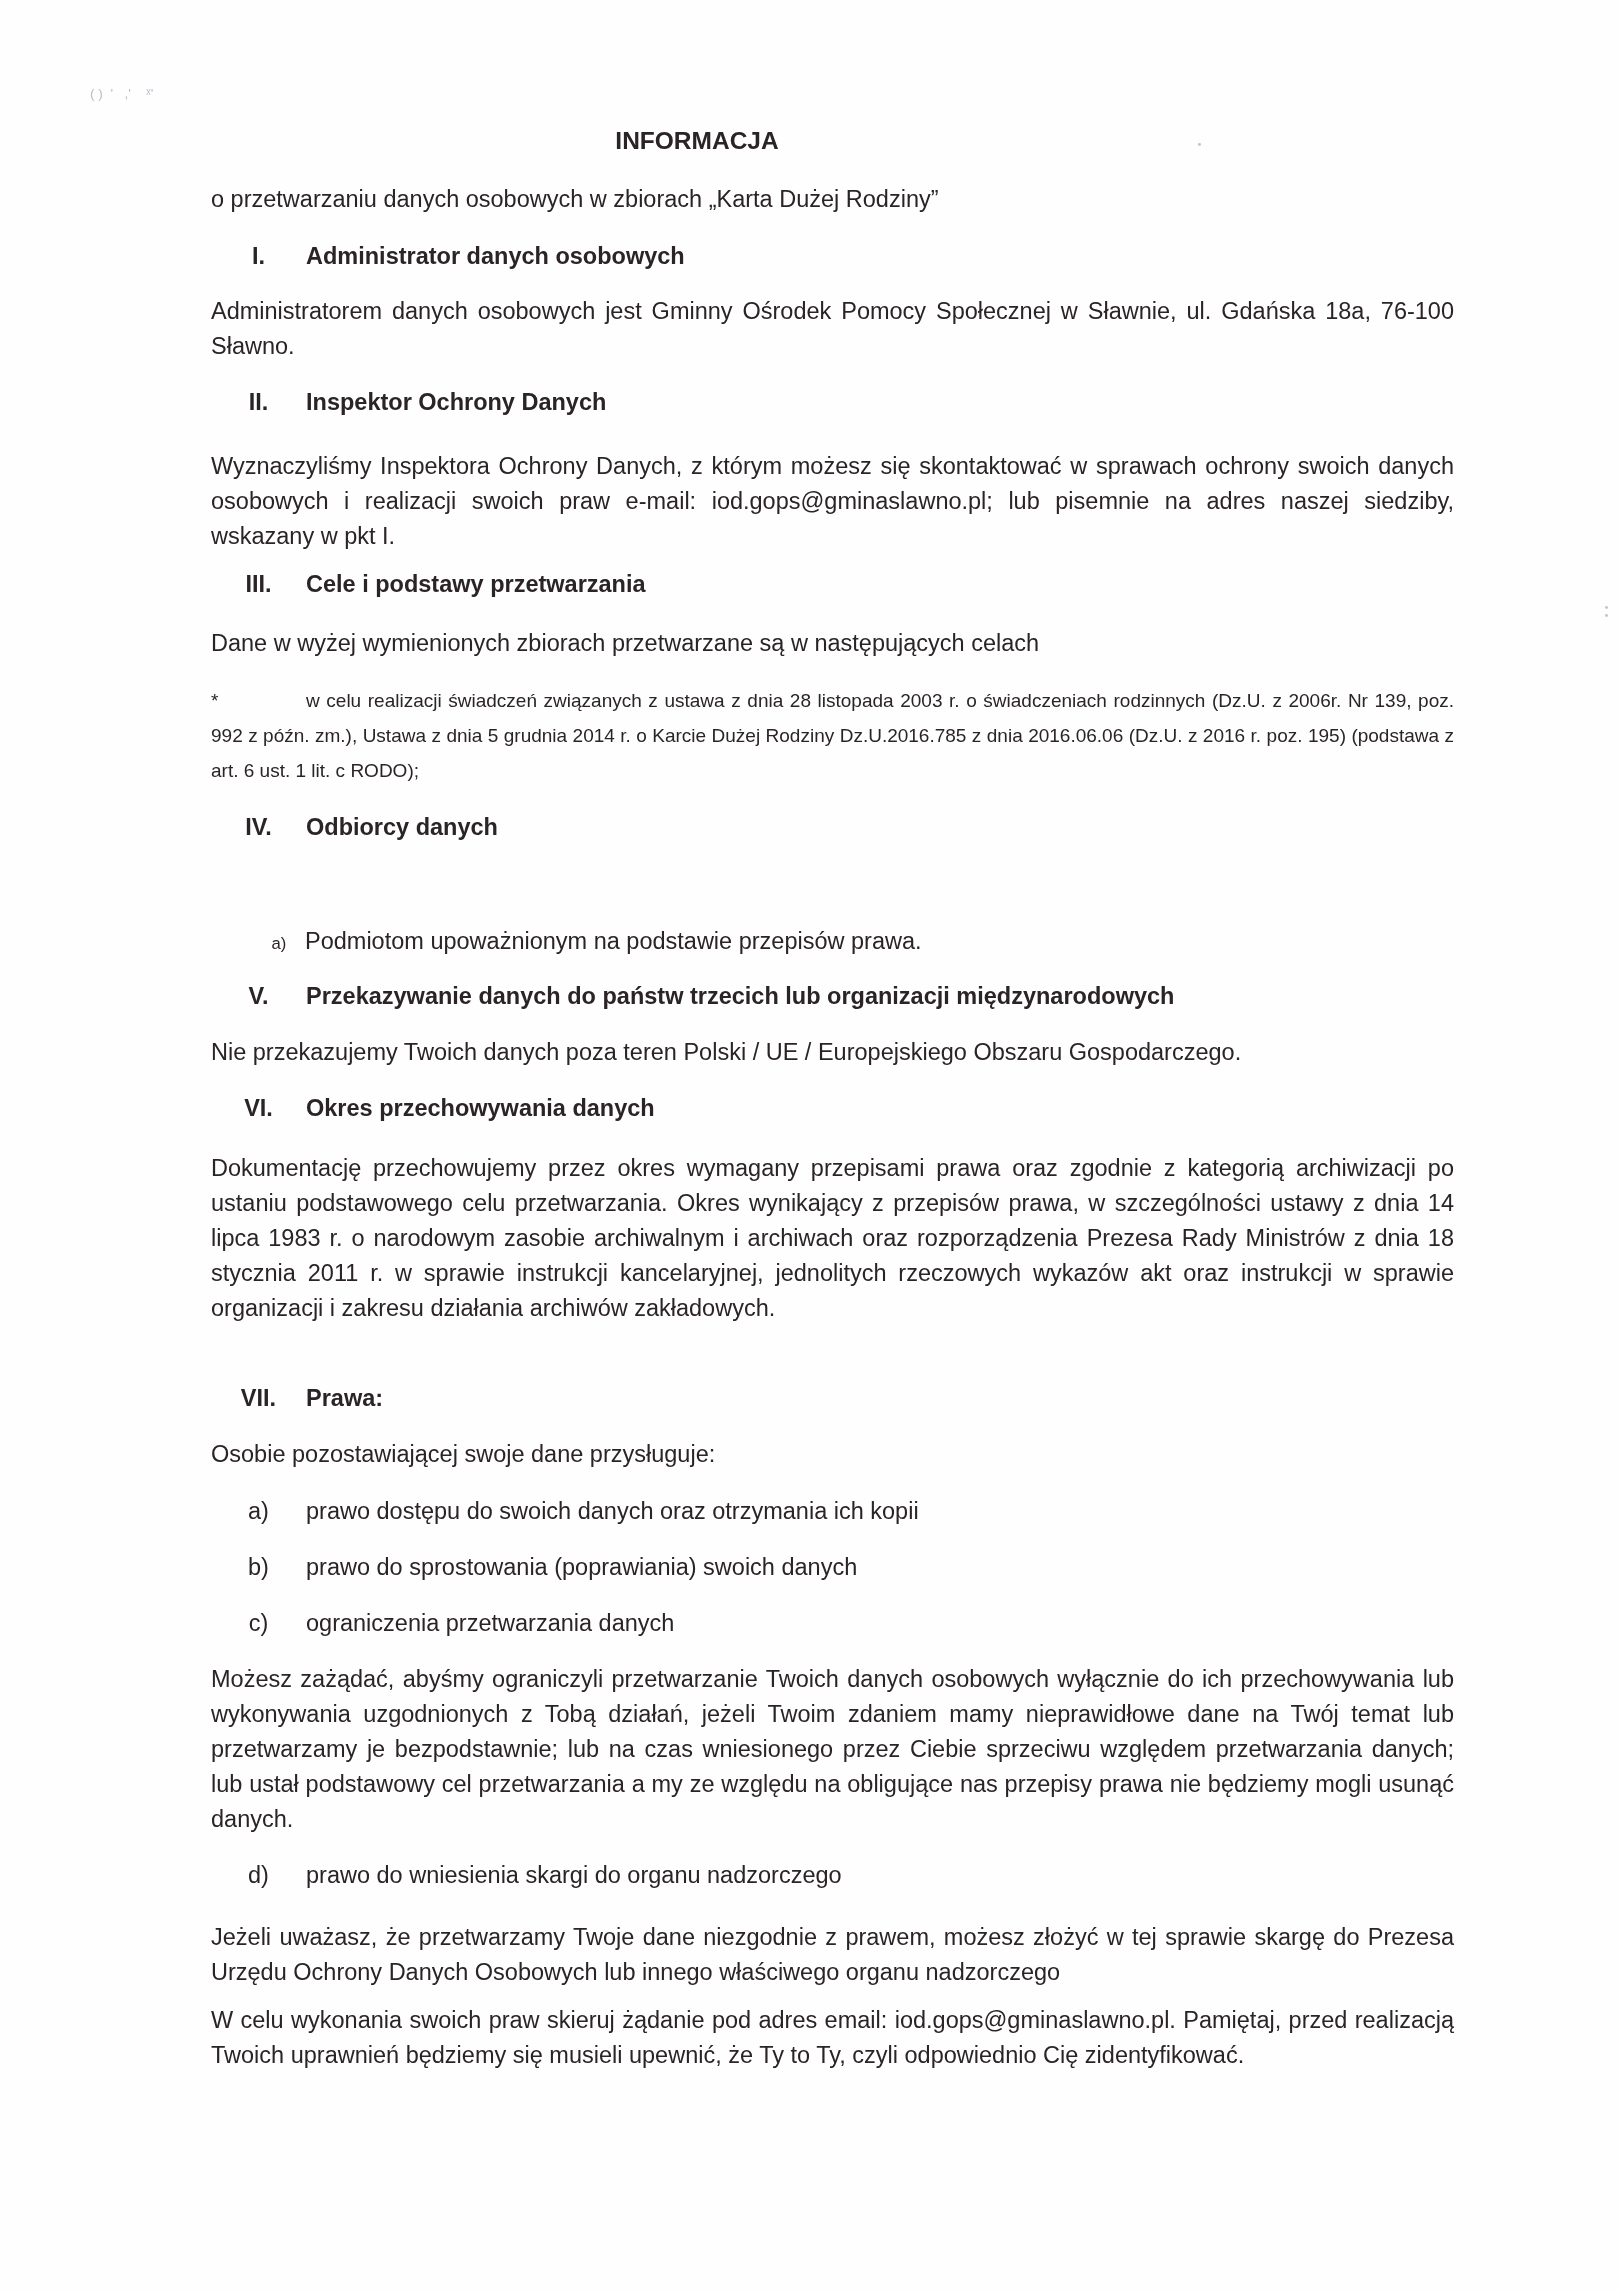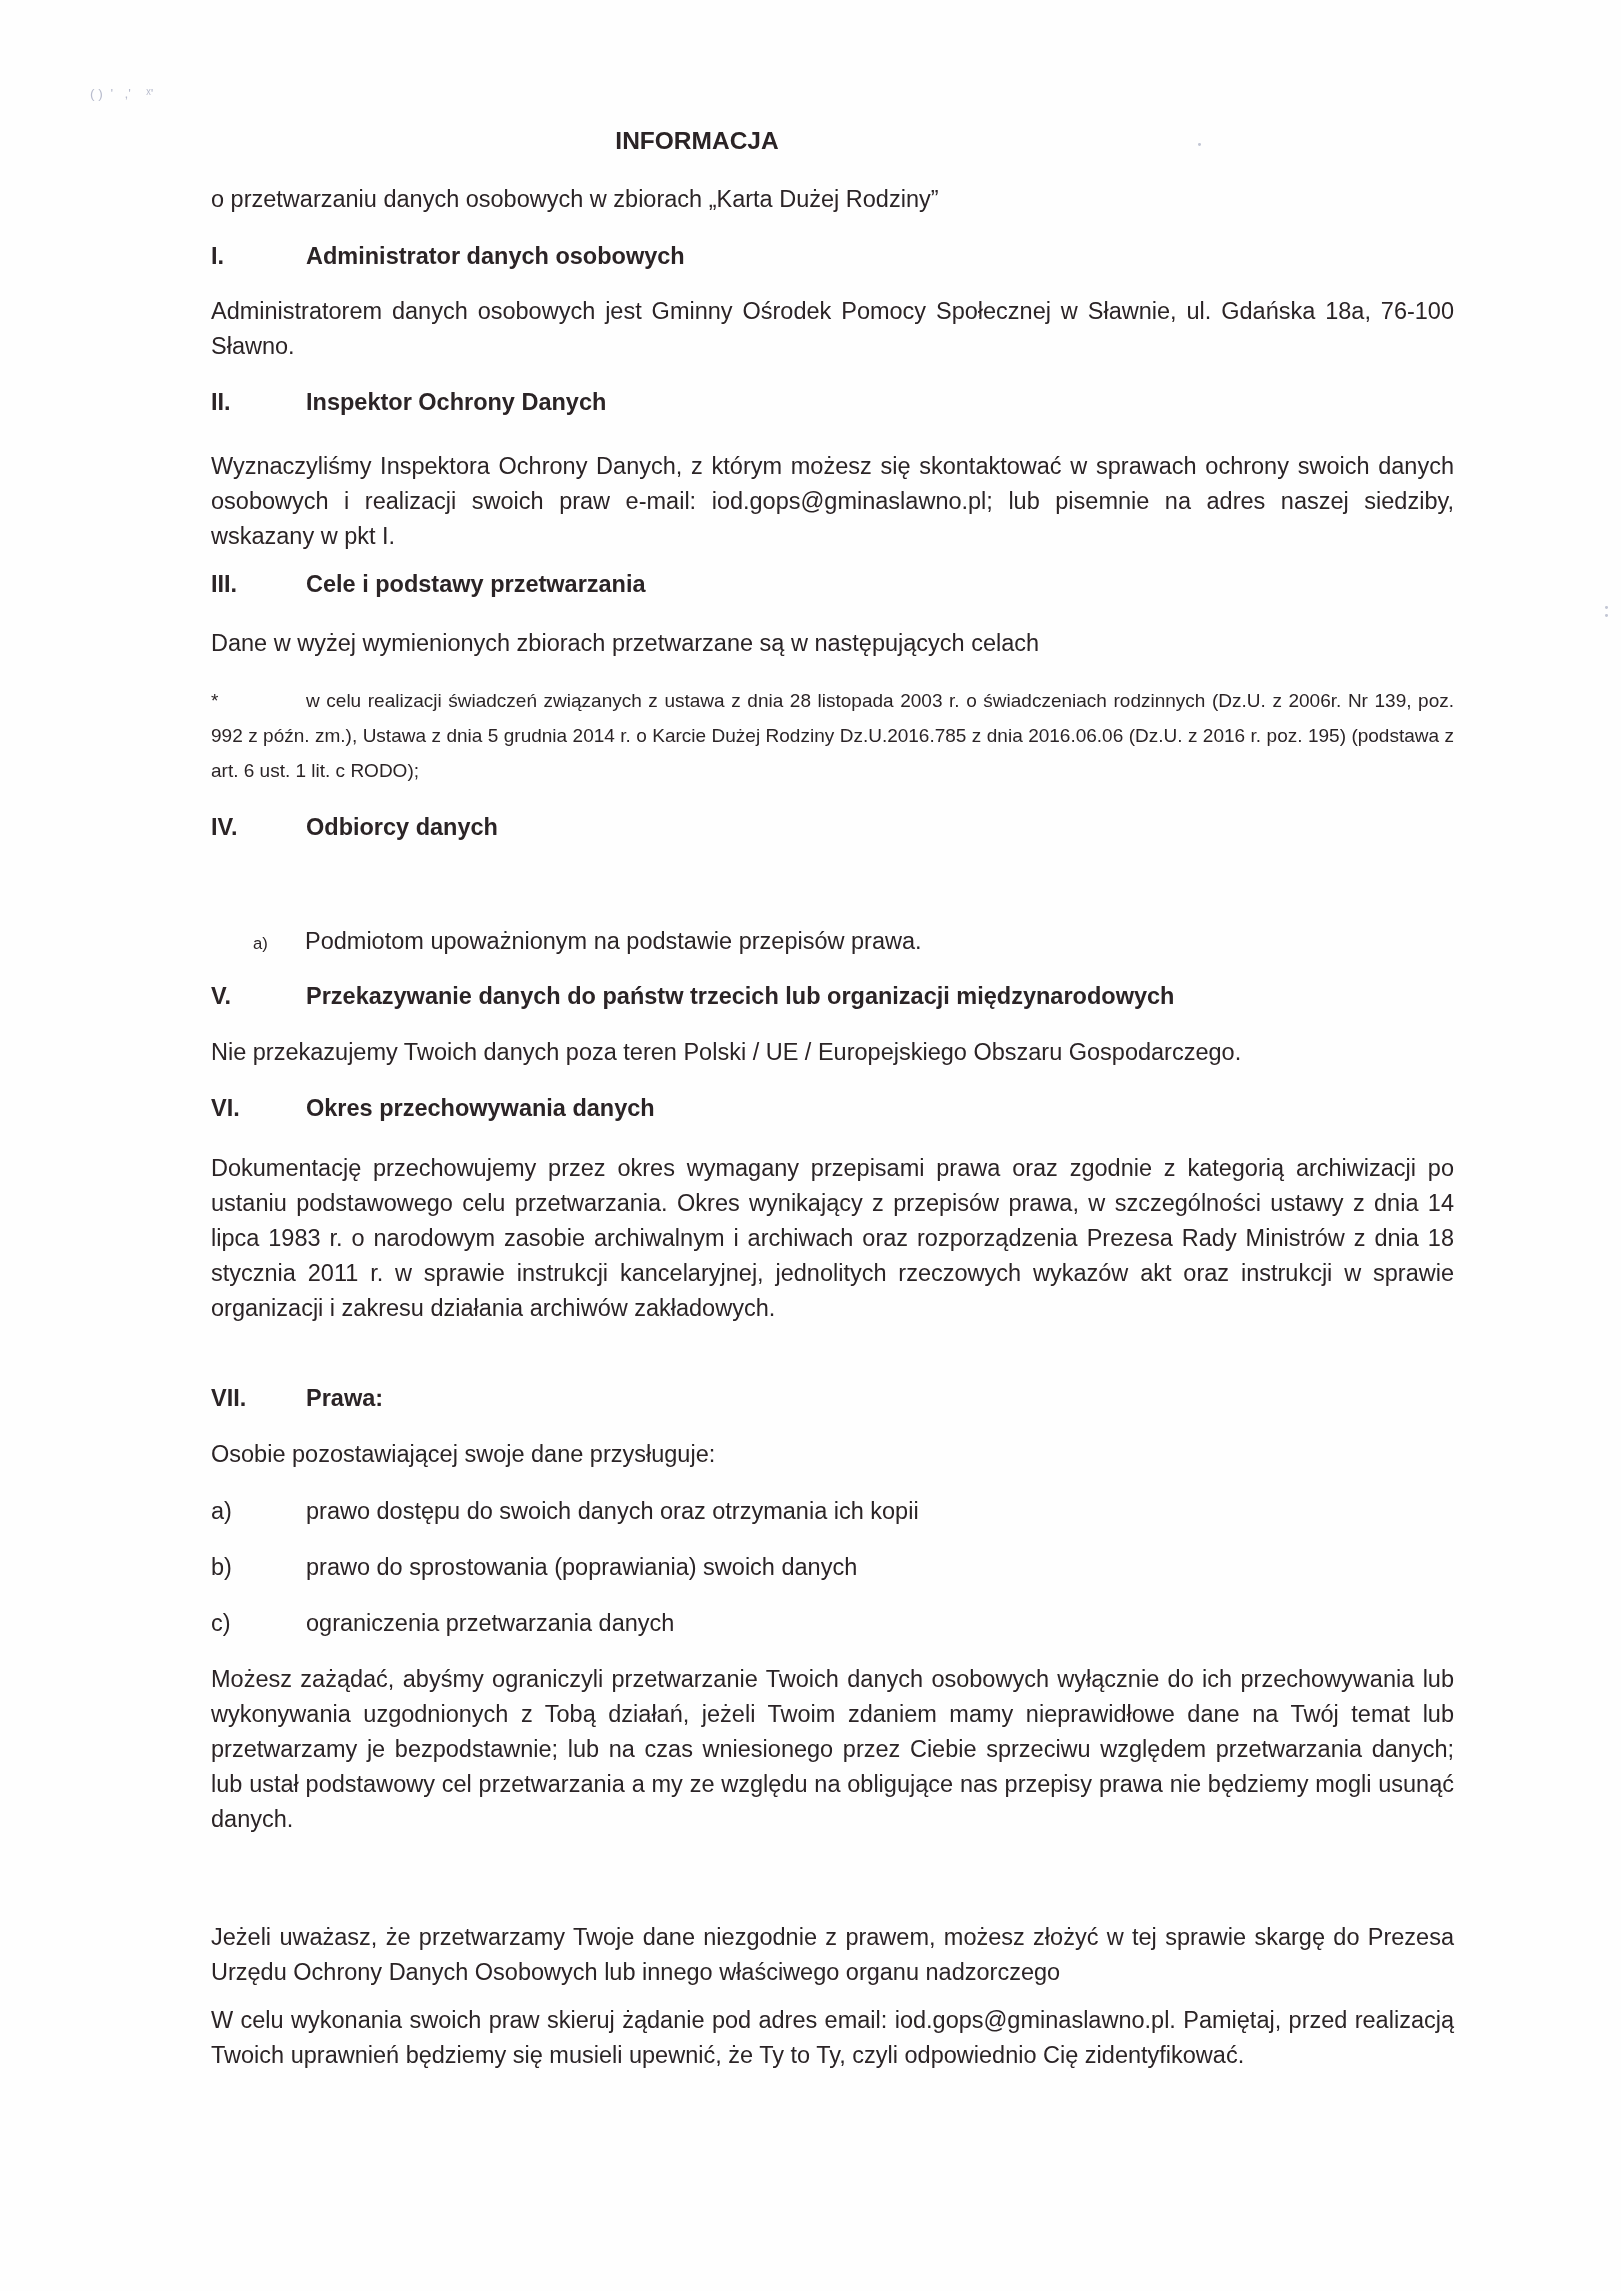--- a/index.html
+++ b/index.html
@@ -2,21 +2,21 @@
 <html><head>
 <meta charset="utf-8">
 <style>
   html, body { margin: 0; padding: 0; background: #ffffff; }
   body {
     width: 1621px; height: 2292px; position: relative; overflow: hidden;
     font-family: "Liberation Sans", sans-serif;
     color: #2b2426;
   }
   .page { position: absolute; left: 0; top: 0; width: 1621px; height: 2292px; background: #fefefe; }
-  .abs { position: absolute; }
+  .abs { position: absolute; text-align: center; }
   .title {
     left: 0; width: 1355px; top: 127px; text-align: center;
     font-weight: bold; font-size: 24.5px; letter-spacing: 0px; padding-left: 39px; box-sizing: border-box;
   }
   .line { left: 211px; font-size: 23.5px; white-space: nowrap; }
   .para {
     left: 211px; width: 1243px; font-size: 23.5px; line-height: 35px;
     text-align: justify; text-align-last: left;
   }
   .heading { left: 211px; font-size: 23.5px; font-weight: bold; white-space: nowrap; }
@@ -89,19 +89,22 @@
   </div>
   <div class="abs item" style="top:1554px;">
     <span class="mark">b)</span><span>prawo do sprostowania (poprawiania) swoich danych</span>
   </div>
   <div class="abs item" style="top:1610px;">
     <span class="mark">c)</span><span>ograniczenia przetwarzania danych</span>
   </div>
 
   <div class="abs para" style="top:1662px;">Możesz zażądać, abyśmy ograniczyli przetwarzanie Twoich danych osobowych wyłącznie do ich przechowywania lub wykonywania uzgodnionych z Tobą działań, jeżeli Twoim zdaniem mamy nieprawidłowe dane na Twój temat lub przetwarzamy je bezpodstawnie; lub na czas wniesionego przez Ciebie sprzeciwu względem przetwarzania danych; lub ustał podstawowy cel przetwarzania a my ze względu na obligujące nas przepisy prawa nie będziemy mogli usunąć danych.</div>
 
+  <div class="abs item" style="top:1862px;">
+    <span class="mark">d)</span><span>prawo do wniesienia skargi do organu nadzorczego</span>
+  </div>
 
   <div class="abs para" style="top:1920px;">Jeżeli uważasz, że przetwarzamy Twoje dane niezgodnie z prawem, możesz złożyć w tej sprawie skargę do Prezesa Urzędu Ochrony Danych Osobowych lub innego właściwego organu nadzorczego</div>
 
   <div class="abs para" style="top:2003px;">W celu wykonania swoich praw skieruj żądanie pod adres email: iod.gops@gminaslawno.pl. Pamiętaj, przed realizacją Twoich uprawnień będziemy się musieli upewnić, że Ty to Ty, czyli odpowiednio Cię zidentyfikować.</div>
 
 </div>
 
 
 </body></html>

